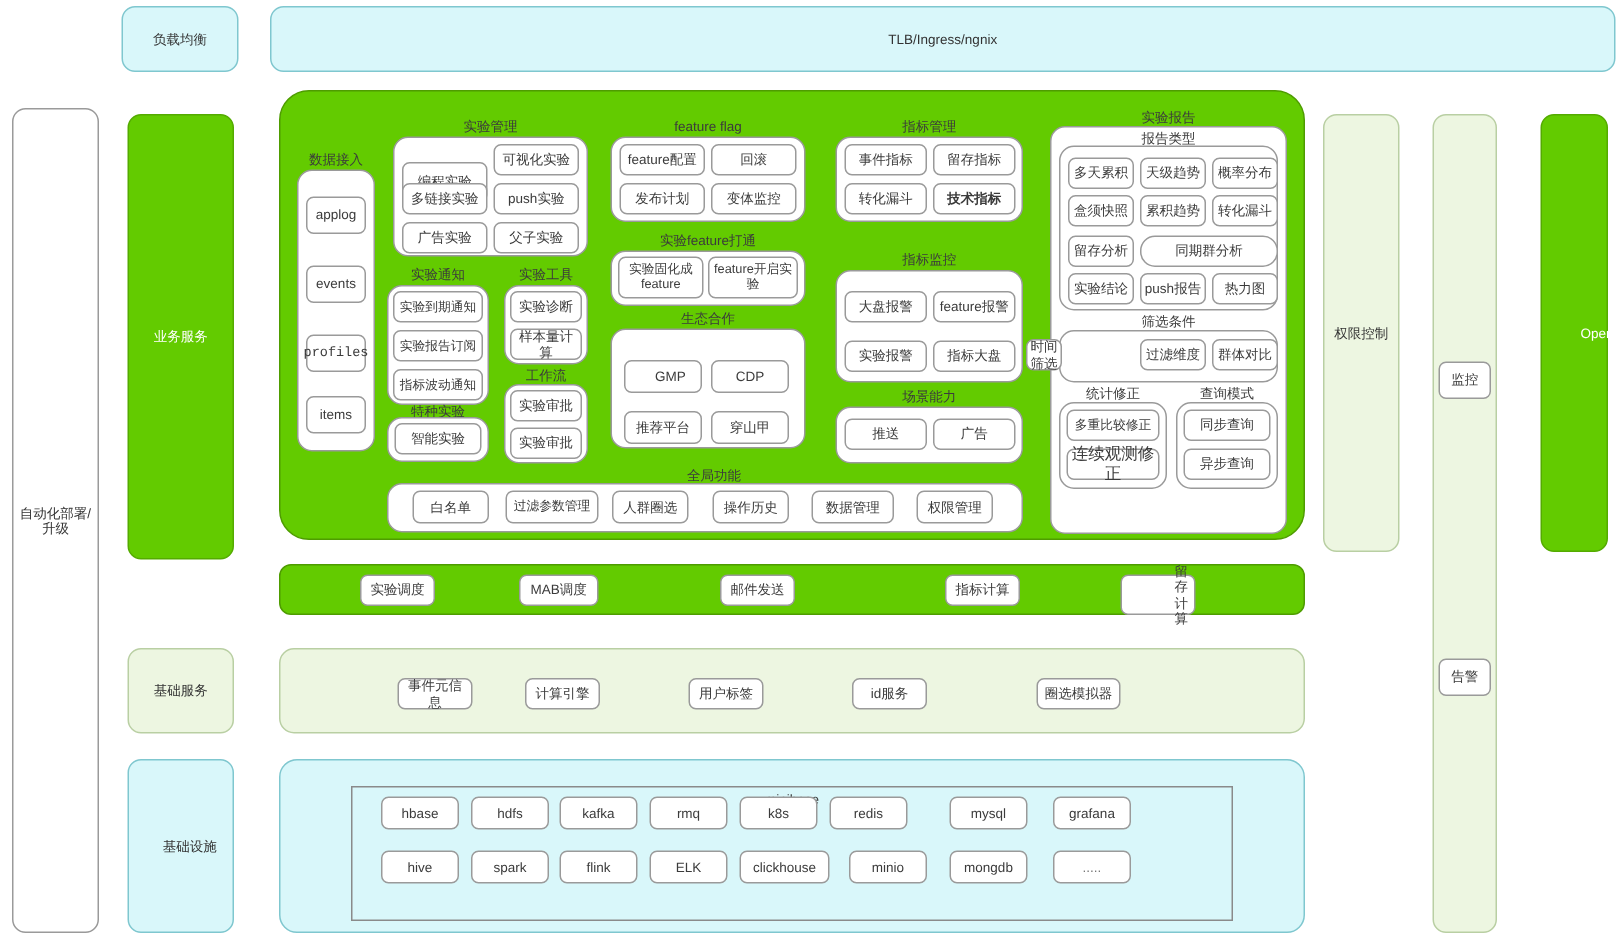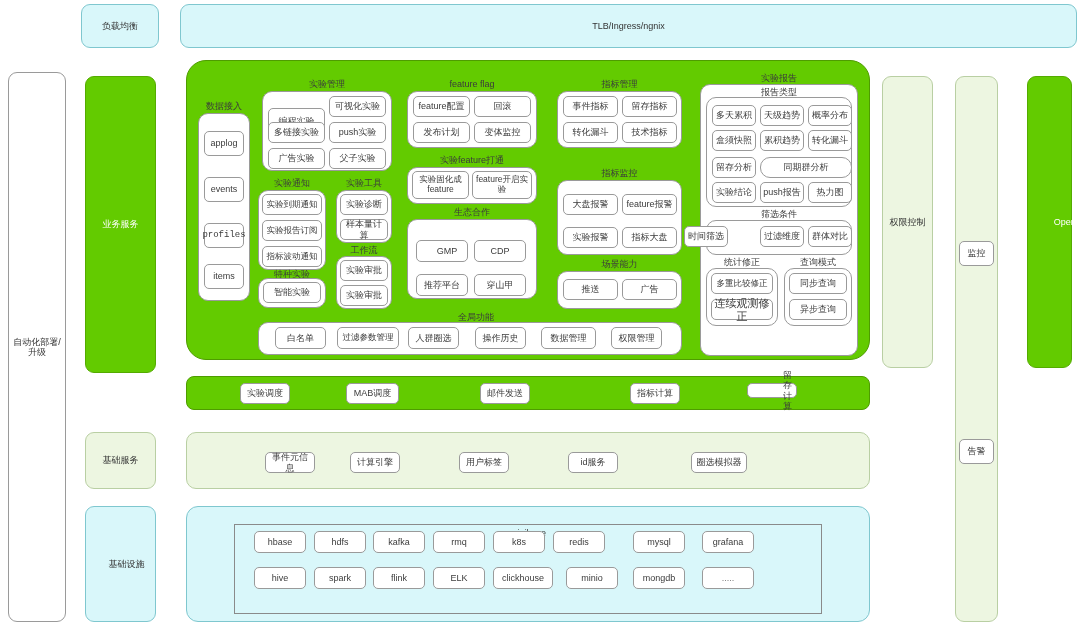--- a/index.html
+++ b/index.html
@@ -180,21 +180,21 @@
 <div class="grp" style="left:557px;top:91px;width:125px;height:57px;"></div>
 <div class="chip" style="left:563px;top:96px;width:55px;height:21px;">
     <span>事件指标</span>
   </div>
 <div class="chip" style="left:622px;top:96px;width:55px;height:21px;">
     <span>留存指标</span>
   </div>
 <div class="chip" style="left:563px;top:122px;width:55px;height:21px;">
     <span>转化漏斗</span>
   </div>
-<div class="chip" style="left:622px;top:122px;width:55px;height:21px;">
+<div class="chip" style="left:622px;top:122px;width:55px;height:21px;font-weight:bold;">
     <span>技术指标</span>
   </div>
 
 <div class="gtitle" style="left:557px;top:167px;width:125px;height:12px;">指标监控</div>
 <div class="grp" style="left:557px;top:180px;width:125px;height:75px;"></div>
 <div class="chip" style="left:563px;top:194px;width:55px;height:21px;">
     <span>大盘报警</span>
   </div>
 <div class="chip" style="left:622px;top:194px;width:55px;height:21px;">
     <span>feature报警</span>
@@ -249,21 +249,21 @@
   </div>
 <div class="chip" style="left:760px;top:182px;width:44px;height:21px;">
     <span>push报告</span>
   </div>
 <div class="chip" style="left:808px;top:182px;width:44px;height:21px;">
     <span>热力图</span>
   </div>
 
 <div class="gtitle" style="left:706px;top:208px;width:146px;height:12px;">筛选条件</div>
 <div class="grp" style="left:706px;top:220px;width:146px;height:35px;"></div>
-<div class="chip" style="left:684px;top:226px;width:44px;height:21px;">
+<div class="chip" style="left:684px;top:226px;width:24px;height:21px;">
     <span>时间筛选</span>
   </div>
 <div class="chip" style="left:760px;top:226px;width:44px;height:21px;">
     <span>过滤维度</span>
   </div>
 <div class="chip" style="left:808px;top:226px;width:44px;height:21px;">
     <span>群体对比</span>
   </div>
 
 <div class="gtitle" style="left:706px;top:256px;width:72px;height:12px;">统计修正</div>
@@ -311,21 +311,21 @@
   </div>
 <div class="chip" style="left:346px;top:383px;width:53px;height:21px;">
     <span>MAB调度</span>
   </div>
 <div class="chip" style="left:480px;top:383px;width:50px;height:21px;">
     <span>邮件发送</span>
   </div>
 <div class="chip" style="left:630px;top:383px;width:50px;height:21px;">
     <span>指标计算</span>
   </div>
-<div class="chip" style="left:747px;top:383px;width:50px;height:15px;padding-left:33px;">
+<div class="chip" style="left:747px;top:383px;width:50px;height:27px;padding-left:33px;">
     <span>留存计算</span>
   </div>
 
 <div class="box palegreen" style="left:186px;top:432px;width:684px;height:57px;border-radius:10px;"></div>
 <div class="chip" style="left:265px;top:452px;width:50px;height:21px;">
     <span>事件元信息</span>
   </div>
 <div class="chip" style="left:350px;top:452px;width:50px;height:21px;">
     <span>计算引擎</span>
   </div>

